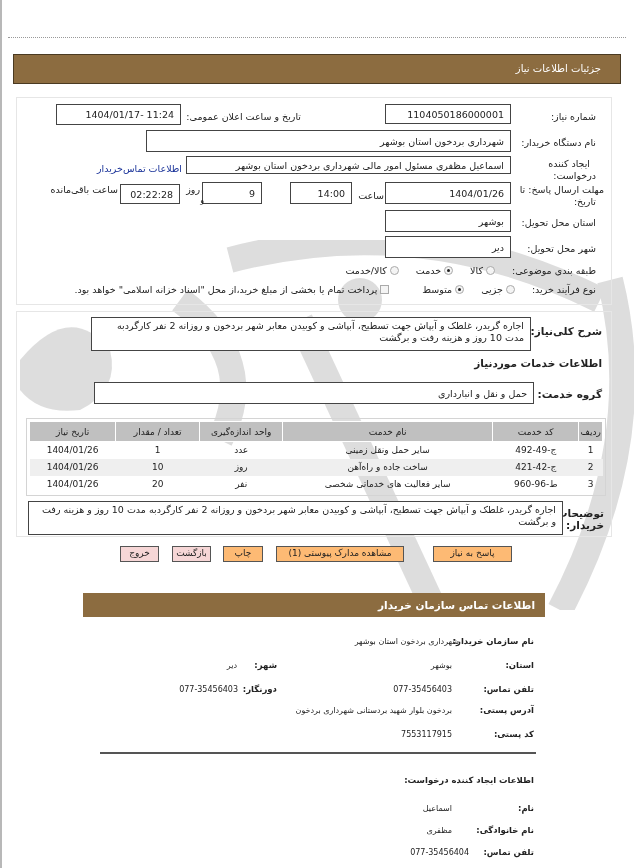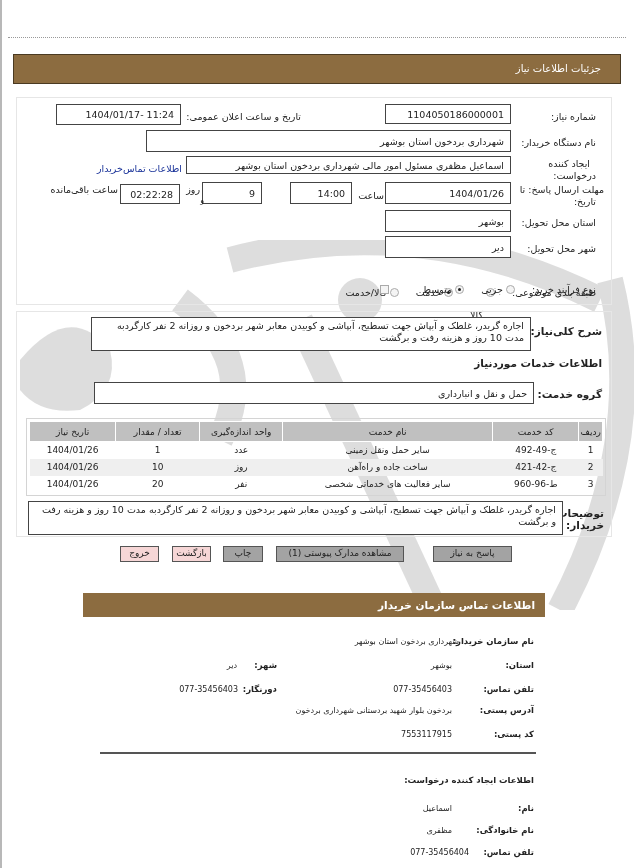--- a/index.html
+++ b/index.html
@@ -32,21 +32,21 @@
   .textarea { position: absolute; border: 1px solid #444; background: #fff; direction: rtl; text-align: right; font-size: 9.5px; line-height: 12px; padding: 2px 6px; }
   table.svc { position: absolute; left: 29px; top: 421px; width: 574px; border-collapse: collapse; direction: rtl; font-size: 9px; }
   table.svc th { background: #c0c0c0; height: 20px; font-weight: normal; border: 1px solid #fff; color: #222; }
   table.svc td { height: 17px; text-align: center; color: #222; }
   table.svc tr.alt td { background: #efefef; }
   .svc-wrap { position: absolute; left: 26px; top: 418px; width: 580px; height: 78px; border: 1px solid #d4d4d4; }
   .btn {
     position: absolute; height: 16px; font-size: 9px; border: 1px solid #555; display: flex; align-items: flex-start; justify-content: center;
     direction: rtl; line-height: 12px; padding-top: 0px;
   }
-  .btn.green { background: #a3a3a3; }
+  .btn.green { background: #fdba74; }
   .btn.red { background: #f6d6d6; }
   .section-bar {
     position: absolute; left: 83px; top: 593px; width: 462px; height: 24px; background: #8c6c40;
     color: #fff; font-weight: bold; font-size: 10.5px; text-align: right; direction: rtl; padding-right: 10px; line-height: 24px;
   }
   .info-lbl { position: absolute; direction: rtl; font-size: 8.5px; color: #222; white-space: nowrap; font-weight: bold; }
   .info-val { position: absolute; direction: rtl; font-size: 8px; color: #222; white-space: nowrap; }
   .hr { position: absolute; left: 100px; top: 752px; width: 436px; border-top: 2px solid #555; }
 </style>
 </head>
@@ -120,34 +120,35 @@
   </div>
 
 <div class="lbl" style="right:38px; top:243px;">شهر محل تحویل:</div>
 <div class="box" style="left:385px; top:236px; width:126px; height:22px;">
     <span>دیر</span>
   </div>
 
 <div class="row-line" style="right:38px; top:265px;">
   <span style="margin-left:14px;">طبقه بندی موضوعی:</span>
   <span class="radio"></span>
-  <span style="margin-left:14px;margin-top:44px;">کالا</span>
+  <span style="margin-left:14px;">کالا</span>
   <span class="radio on"></span>
   <span style="margin-left:14px;">خدمت</span>
   <span class="radio"></span>
   <span>کالا/خدمت</span>
 </div>
 
 <div class="row-line" style="right:38px; top:284px;">
   <span style="margin-left:14px;">نوع فرآیند خرید:</span>
   <span class="radio"></span>
   <span style="margin-left:14px;">جزیی</span>
   <span class="radio on"></span>
   <span style="margin-left:30px;">متوسط</span>
   <span class="check"></span>
+  <span>پرداخت تمام یا بخشی از مبلغ خرید،از محل "اسناد خزانه اسلامی" خواهد بود.</span>
 </div>
 
 <div class="frame" style="left:16px; top:311px; width:596px; height:226px;"></div>
 
 <div class="lbl bold" style="right:32px; top:325px; font-size:10.5px;">شرح کلی‌نیاز:</div>
 <div class="textarea" style="left:91px; top:317px; width:440px; height:34px;"><span>اجاره گریدر، غلطک و آبپاش جهت تسطیح، آبپاشی و کوبیدن معابر شهر بردخون و روزانه 2 نفر کارگردبه مدت 10 روز و هزینه رفت و برگشت</span></div>
 
 <div class="lbl bold" style="right:32px; top:357px; font-size:10.5px;">اطلاعات خدمات موردنیاز</div>
 
 <div class="lbl bold" style="right:32px; top:388px; font-size:10.5px;">گروه خدمت:</div>

